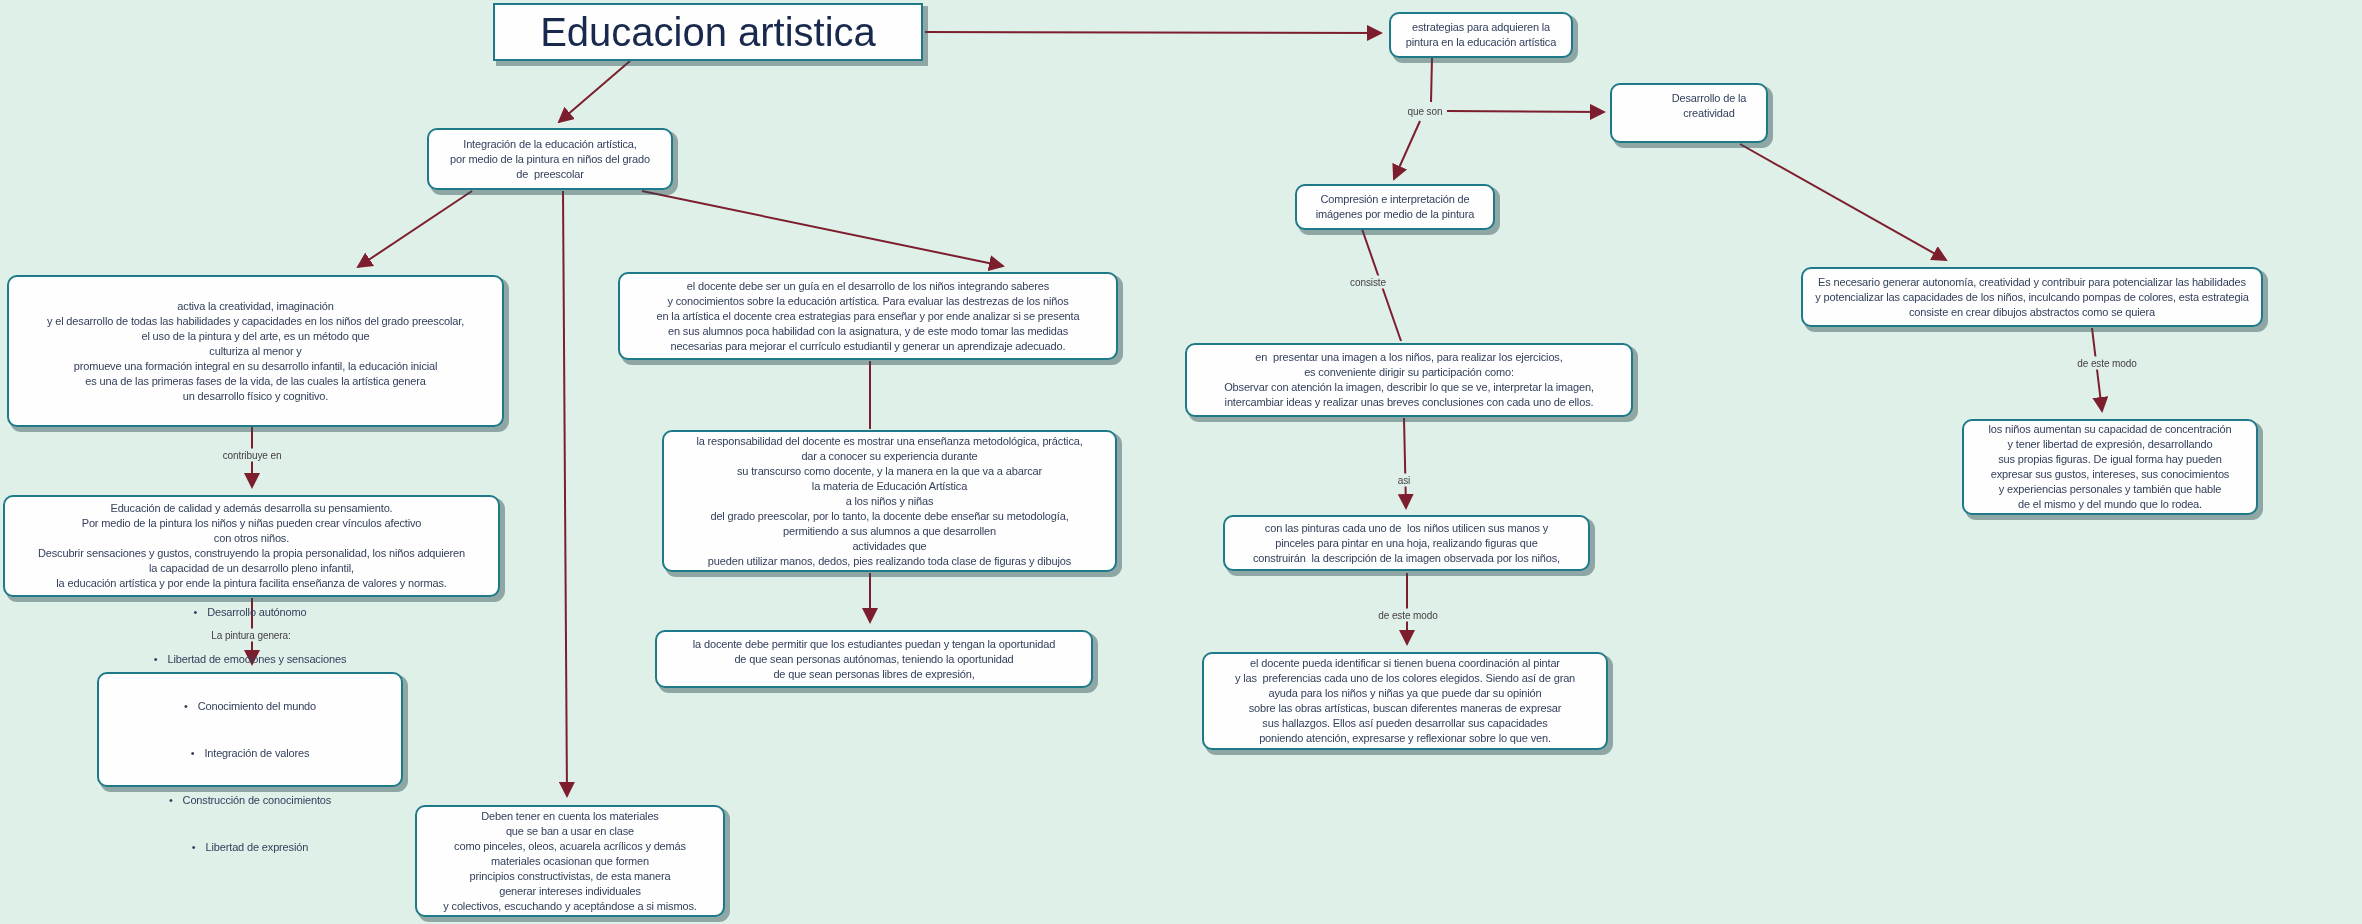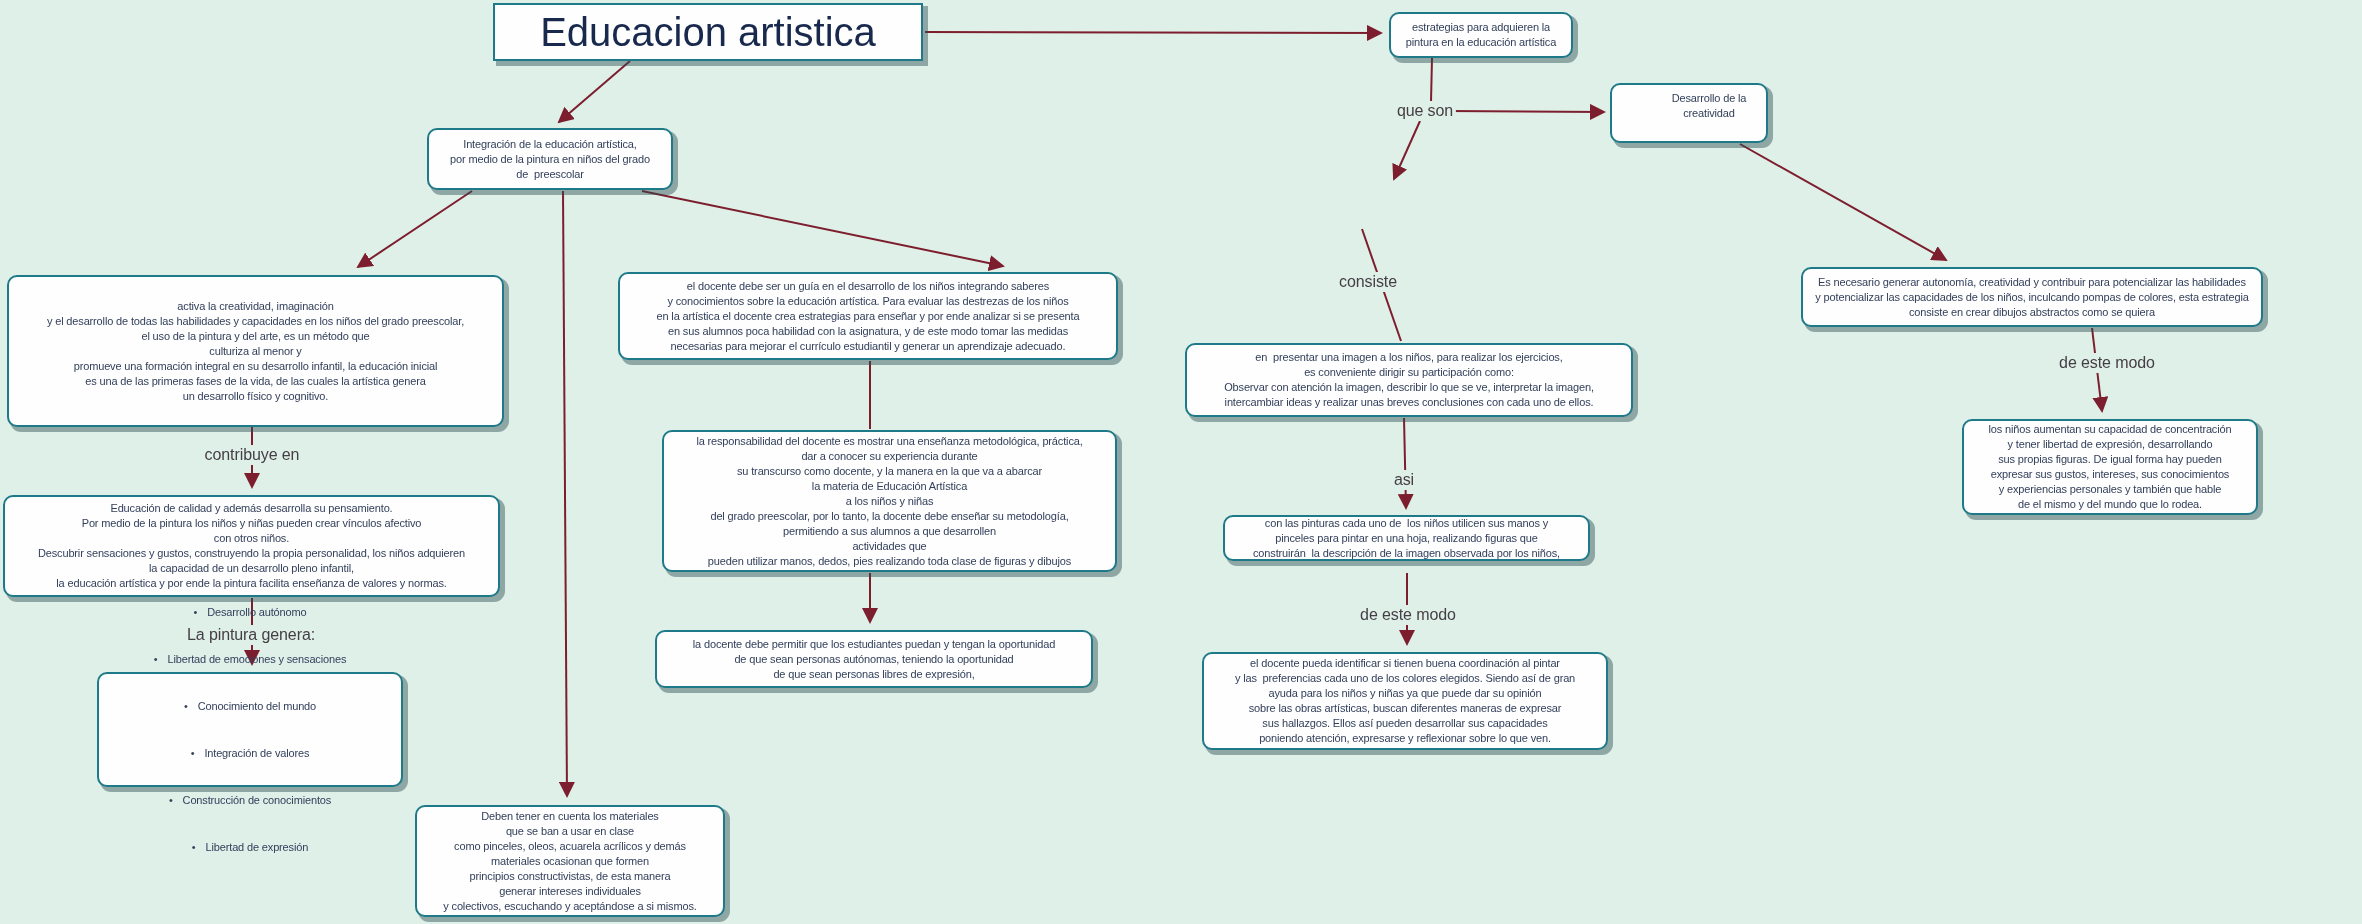--- a/index.html
+++ b/index.html
@@ -45,38 +45,38 @@
   #n-integracion{left:427px;top:128px;width:246px;height:62px;}
   #n-activa{left:7px;top:275px;width:497px;height:152px;}
   #n-educacion-calidad{left:3px;top:495px;width:497px;height:102px;}
   #n-bullets{left:97px;top:672px;width:306px;height:115px;padding:6px 4px;}
   #n-docente-guia{left:618px;top:272px;width:500px;height:88px;}
   #n-responsabilidad{left:662px;top:430px;width:455px;height:142px;}
   #n-docente-permitir{left:655px;top:630px;width:438px;height:58px;}
   #n-materiales{left:415px;top:805px;width:310px;height:112px;}
   #n-compresion{left:1295px;top:184px;width:200px;height:46px;}
   #n-en-presentar{left:1185px;top:343px;width:448px;height:74px;}
-  #n-con-pinturas{left:1223px;top:515px;width:367px;height:46px;}
+  #n-con-pinturas{left:1223px;top:515px;width:367px;height:56px;}
   #n-identificar{left:1202px;top:652px;width:406px;height:98px;}
   #n-es-necesario{left:1801px;top:267px;width:462px;height:60px;}
   #n-ninos-aumentan{left:1962px;top:419px;width:296px;height:96px;}
 
   .bullet-list{list-style:none;margin:0;padding:0;width:100%;}
   .bullet-item{
     line-height:17px;text-align:center;white-space:nowrap;
   }
   .bullet-item .dot{display:inline-block;margin-right:10px;}
 
   .lbl{
     position:absolute;
     z-index:2;
     transform:translate(-50%,-50%);
     background:#dff0e9;
     color:#453e44;
-    font-size:16px;
+    font-size:10px;
     letter-spacing:-0.1px;
     padding:1px 3px;
     white-space:nowrap;
   }
   #l-que-son{left:1425px;top:111px;}
   #l-consiste{left:1368px;top:282px;}
   #l-asi{left:1404px;top:472px;margin-top:8px;}
   #l-de-este-modo-mid{left:1408px;top:615px;}
   #l-contribuye-en{left:252px;top:455px;}
   #l-la-pintura-genera{left:251px;top:635px;}
@@ -163,20 +163,22 @@
   <div class="node" id="n-docente-permitir">la docente debe permitir que los estudiantes puedan y tengan la oportunidad
 de que sean personas autónomas, teniendo la oportunidad
 de que sean personas libres de expresión,</div>
   <div class="node" id="n-materiales">Deben tener en cuenta los materiales
 que se ban a usar en clase
 como pinceles, oleos, acuarela acrílicos y demás
 materiales ocasionan que formen
 principios constructivistas, de esta manera
 generar intereses individuales
 y colectivos, escuchando y aceptándose a si mismos.</div>
+  <div class="node" id="n-compresion">Compresión e interpretación de
+imágenes por medio de la pintura</div>
   <div class="node" id="n-en-presentar">en  presentar una imagen a los niños, para realizar los ejercicios,
 es conveniente dirigir su participación como:
 Observar con atención la imagen, describir lo que se ve, interpretar la imagen,
 intercambiar ideas y realizar unas breves conclusiones con cada uno de ellos.</div>
   <div class="node" id="n-con-pinturas">con las pinturas cada uno de  los niños utilicen sus manos y
 pinceles para pintar en una hoja, realizando figuras que
 construirán  la descripción de la imagen observada por los niños,</div>
   <div class="node" id="n-identificar">el docente pueda identificar si tienen buena coordinación al pintar
 y las  preferencias cada uno de los colores elegidos. Siendo así de gran
 ayuda para los niños y niñas ya que puede dar su opinión

